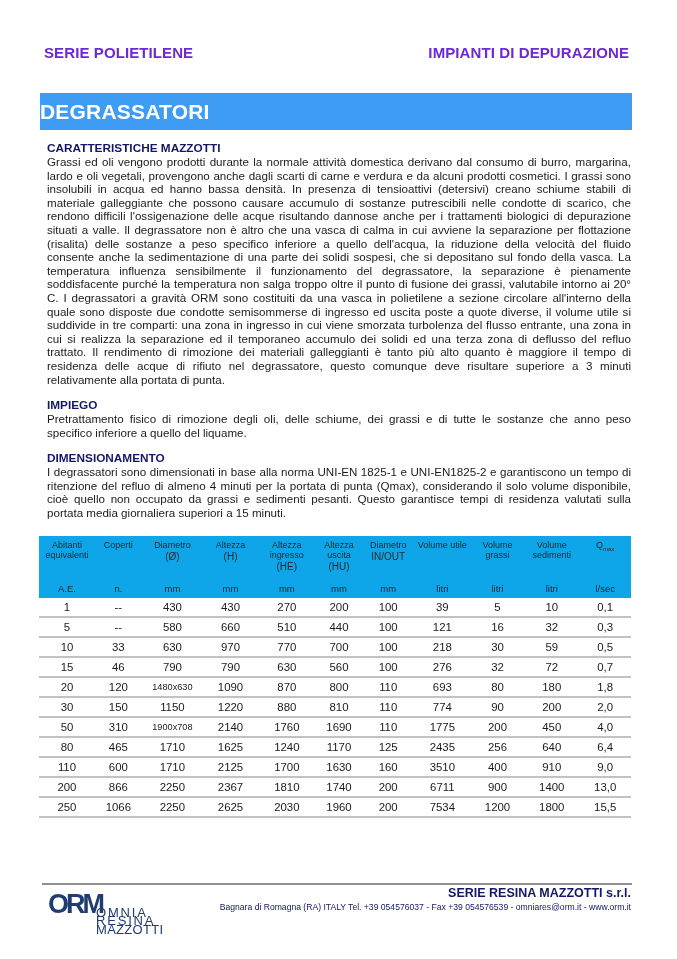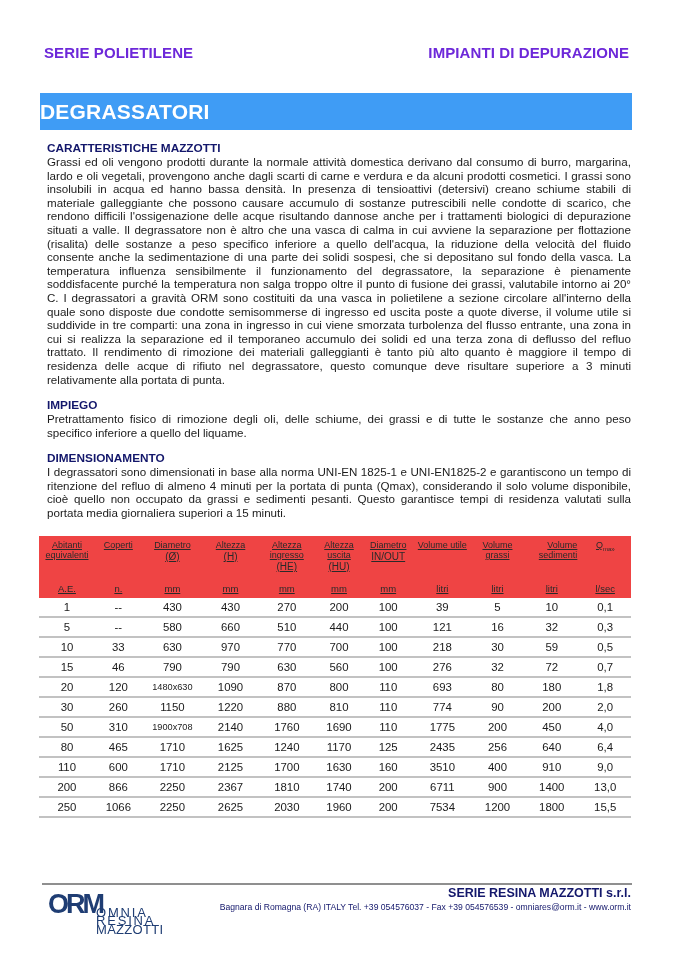--- a/index.html
+++ b/index.html
@@ -7,21 +7,21 @@
     .hdr-left, .hdr-right { position: absolute; top: 44px; font-weight: bold; font-size: 15px; color: #6d28d9; letter-spacing: 0.1px; }
     .hdr-left { left: 44px; }
     .hdr-right { right: 48px; }
     .banner { position: absolute; left: 40px; top: 93px; width: 592px; height: 37px; background: #3f9cf5; display: flex; align-items: center; justify-content: flex-start; }
     .banner span { color: #ffffff; font-weight: bold; font-size: 21px; letter-spacing: 0.2px; }
     .content { position: absolute; left: 47px; top: 142px; width: 584px; }
     .sec-title { font-weight: bold; font-size: 11.8px; color: #13176b; line-height: 13px; margin: 0; }
     .sec-text { font-size: 11.6px; line-height: 13.6px; text-align: justify; margin: 0; color: #1b1b1b; }
     .gap { height: 13px; }
     table.spec { position: absolute; left: 39px; top: 536px; width: 592px; border-collapse: collapse; font-size: 11.4px; }
-    table.spec thead th { background: #ef4444; font-weight: normal; color: #2a2a2a; font-size: 9px; line-height: 10px; vertical-align: top; padding: 4px 2px 0 2px; text-align: center; text-decoration: underline; }
+    table.spec thead th { background: #0ea5e9; font-weight: normal; color: #2a2a2a; font-size: 9px; line-height: 10px; vertical-align: top; padding: 4px 2px 0 2px; text-align: center; }
     table.spec thead tr.h1 th { height: 40px; }
     table.spec thead tr.h2 th { height: 12px; padding: 2px 2px 4px 2px; vertical-align: bottom; font-size: 9.5px; }
     table.spec thead th .sub { display: block; margin-top: 2px; font-size: 10px; }
     table.spec tbody td { text-align: center; height: 18px; padding: 0; border-bottom: 2px solid #c2c2c2; color: #1b1b1b; }
     table.spec tbody td.small { font-size: 9.2px; }
     sub.q { font-size: 6px; }
     .footer-line { position: absolute; left: 42px; top: 883px; width: 590px; height: 2px; background: #8f8f8f; }
     .logo { position: absolute; left: 48px; top: 889px; width: 100px; height: 30px; }
     .logo-orm { position: absolute; left: 0; top: 0; font-family: "Liberation Sans", sans-serif; font-weight: bold; font-size: 27px; color: #1f3d73; letter-spacing: -3px; line-height: 30px; }
     .logo-words { position: absolute; left: 48px; top: 20px; font-size: 13px; line-height: 8.4px; color: #1f3d73; letter-spacing: 1.8px; }
@@ -60,21 +60,21 @@
     <tr class="h1" id="head-row-1">
         <th style="width: 54px;"><span>Abitanti equivalenti</span></th>
         <th style="width: 46px;"><span>Coperti</span></th>
         <th style="width: 62px;"><span>Diametro</span><span class="sub">(Ø)</span></th>
         <th style="width: 56px;"><span>Altezza</span><span class="sub">(H)</span></th>
         <th style="width: 58px;"><span>Altezza ingresso</span><span class="sub">(HE)</span></th>
         <th style="width: 46px;"><span>Altezza uscita</span><span class="sub">(HU)</span></th>
         <th style="width: 50px;"><span>Diametro</span><span class="sub">IN/OUT</span></th>
         <th style="width: 58px;"><span>Volume utile</span></th>
         <th style="width: 54px;"><span>Volume grassi</span></th>
-        <th style="width: 54px; text-align: right;"><span>Volume sedimenti</span></th>
+        <th style="width: 54px;"><span>Volume sedimenti</span></th>
         <th style="width: 54px;"><span>Q</span><sub class="q">max</sub></th>
       </tr>
     <tr class="h2" id="head-row-2">
         <th>A.E.</th>
         <th>n.</th>
         <th>mm</th>
         <th>mm</th>
         <th>mm</th>
         <th>mm</th>
         <th>mm</th>
@@ -145,21 +145,21 @@
         <td>870</td>
         <td>800</td>
         <td>110</td>
         <td>693</td>
         <td>80</td>
         <td>180</td>
         <td>1,8</td>
       </tr>
       <tr>
         <td>30</td>
-        <td>260</td>
+        <td>150</td>
         <td>1150</td>
         <td>1220</td>
         <td>880</td>
         <td>810</td>
         <td>110</td>
         <td>774</td>
         <td>90</td>
         <td>200</td>
         <td>2,0</td>
       </tr>

